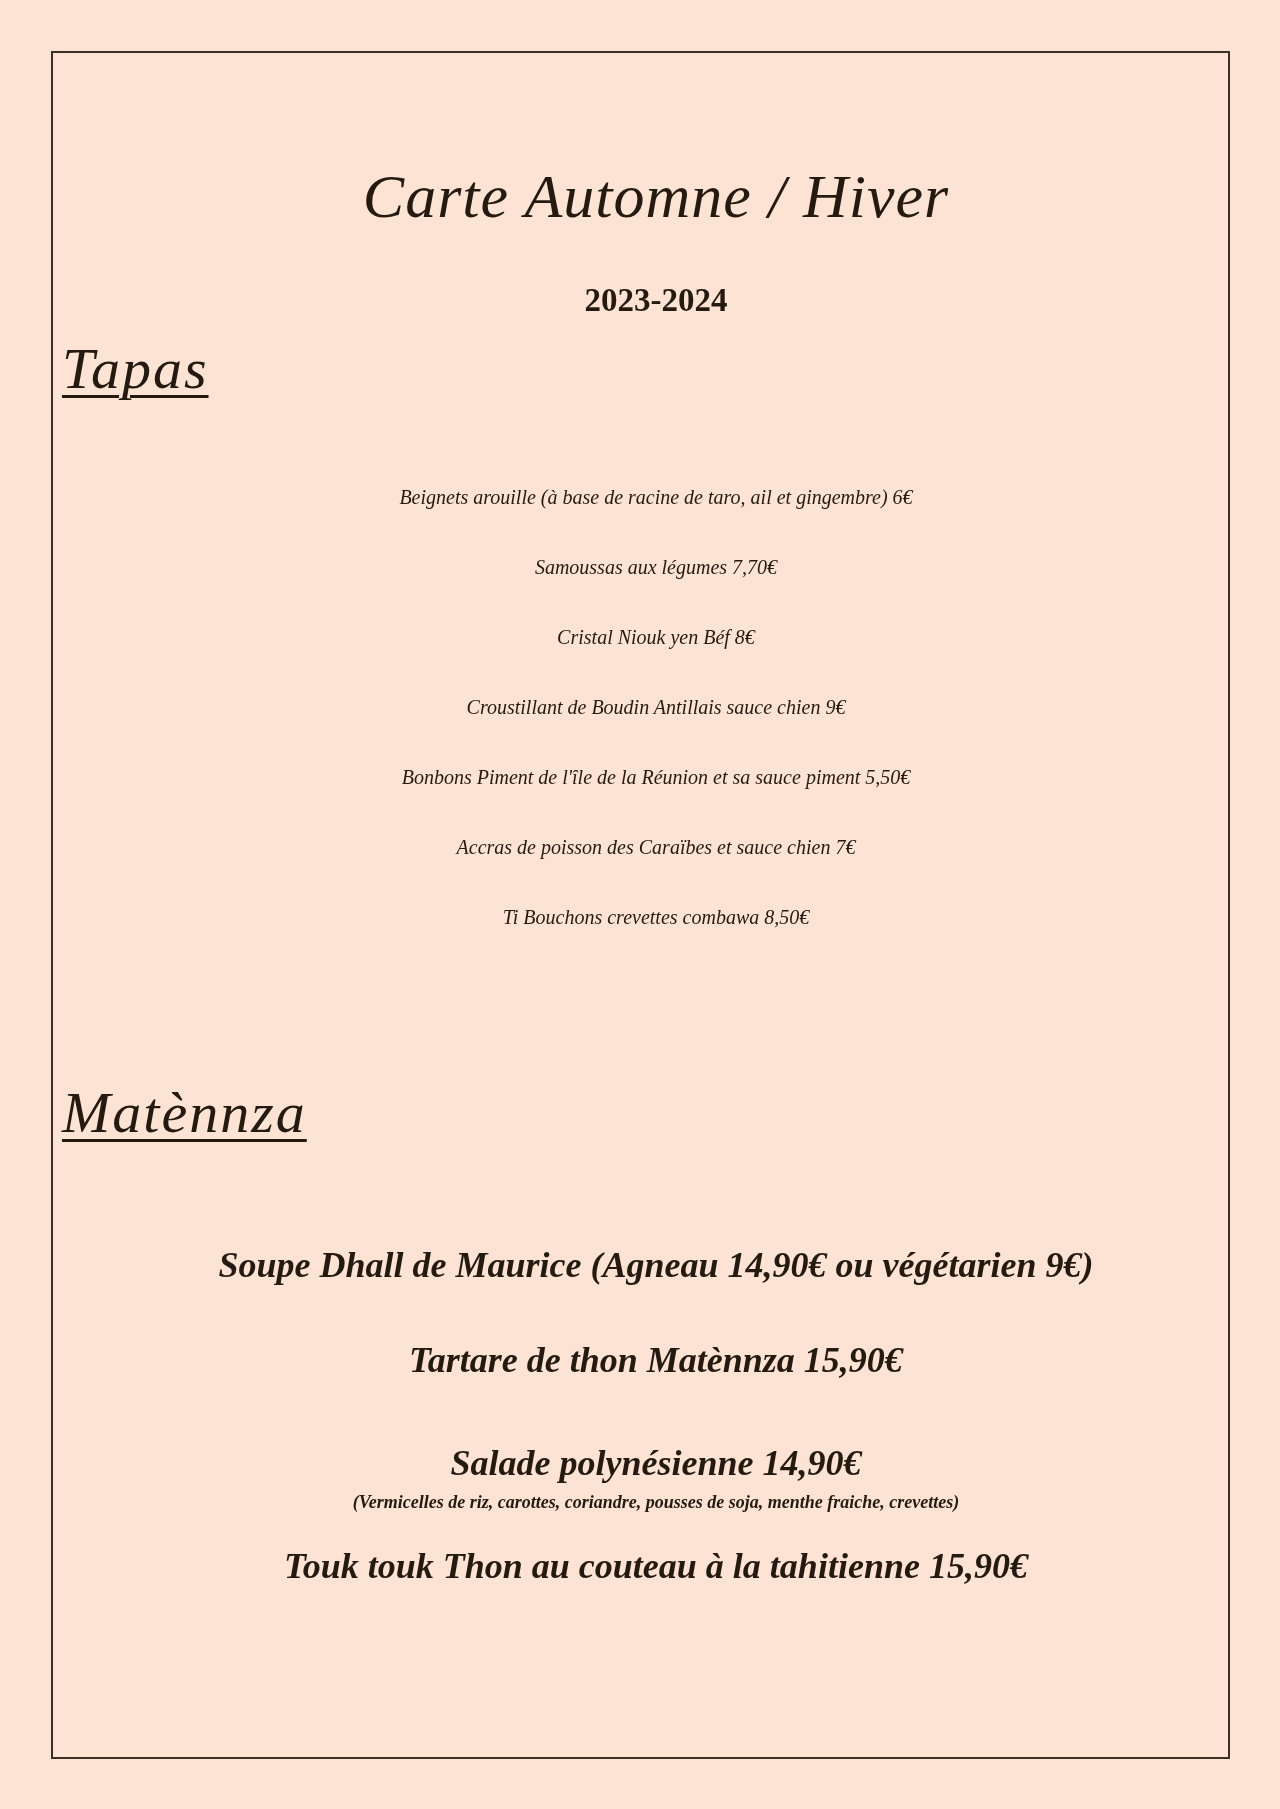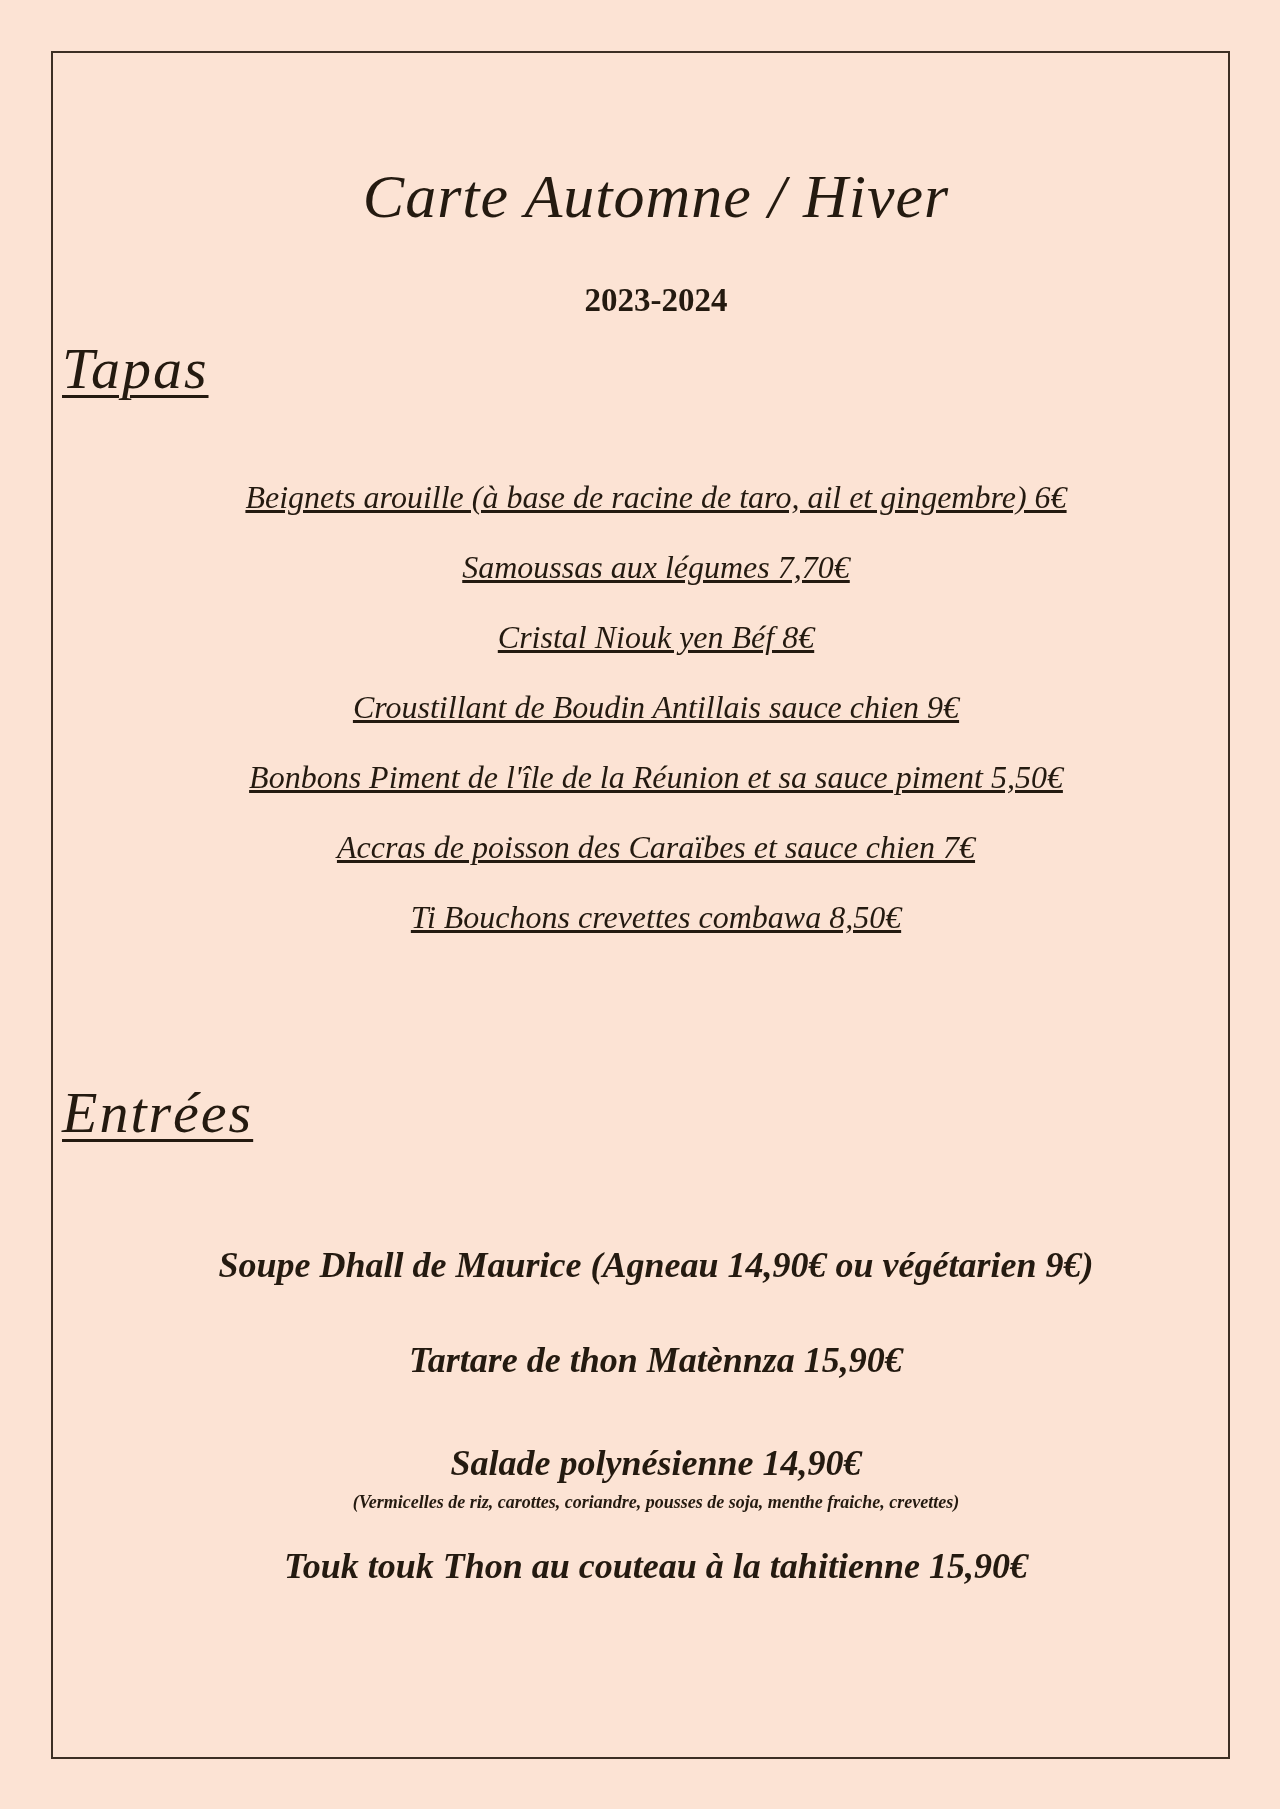--- a/index.html
+++ b/index.html
@@ -40,21 +40,21 @@
     text-decoration-thickness: 3px;
     text-underline-offset: 7px;
     text-decoration-color: #241a10;
   }
   .heading.tapas { top: 338px; }
   .heading.entrees { top: 1082px; }
   .list {
     position: absolute; left: 84px; width: 1144px;
     text-align: center; font-style: italic;
   }
-  .tapas-list { top: 480px; font-size: 32px; text-decoration: underline; }
+  .tapas-list { top: 480px; font-size: 20px; }
   .tapas-list .menu-item { line-height: 35px; margin-bottom: 35px; }
   .entrees-list { top: 1244px; font-size: 36px; }
   .entrees-list .menu-item { line-height: 42px; font-weight: bold; }
   .entrees-list .menu-item:nth-child(1) { margin-bottom: 53px; }
   .entrees-list .menu-item:nth-child(2) { margin-bottom: 61px; }
   .entrees-list .menu-item:nth-child(3) { margin-bottom: 28px; }
   .item-note { font-size: 18px; line-height: 30px; margin-top: 3px; }
 </style>
 </head>
 <body>
@@ -85,21 +85,21 @@
         <div class="item-text">Bonbons Piment de l'île de la Réunion et sa sauce piment 5,50€</div>
       </div>
       <div class="menu-item">
         <div class="item-text">Accras de poisson des Caraïbes et sauce chien 7€</div>
       </div>
       <div class="menu-item">
         <div class="item-text">Ti Bouchons crevettes combawa 8,50€</div>
       </div>
     </div>
 
-  <h2 class="heading entrees">Entrées</h2>
+  <h2 class="heading entrees">Matènnza</h2>
 
   <div class="list entrees-list">
       <div class="menu-item">
         <div class="item-text">Soupe Dhall de Maurice (Agneau 14,90€ ou végétarien 9€)</div>
       </div>
       <div class="menu-item">
         <div class="item-text">Tartare de thon Matènnza 15,90€</div>
       </div>
       <div class="menu-item">
         <div class="item-text">Salade polynésienne 14,90€</div>

